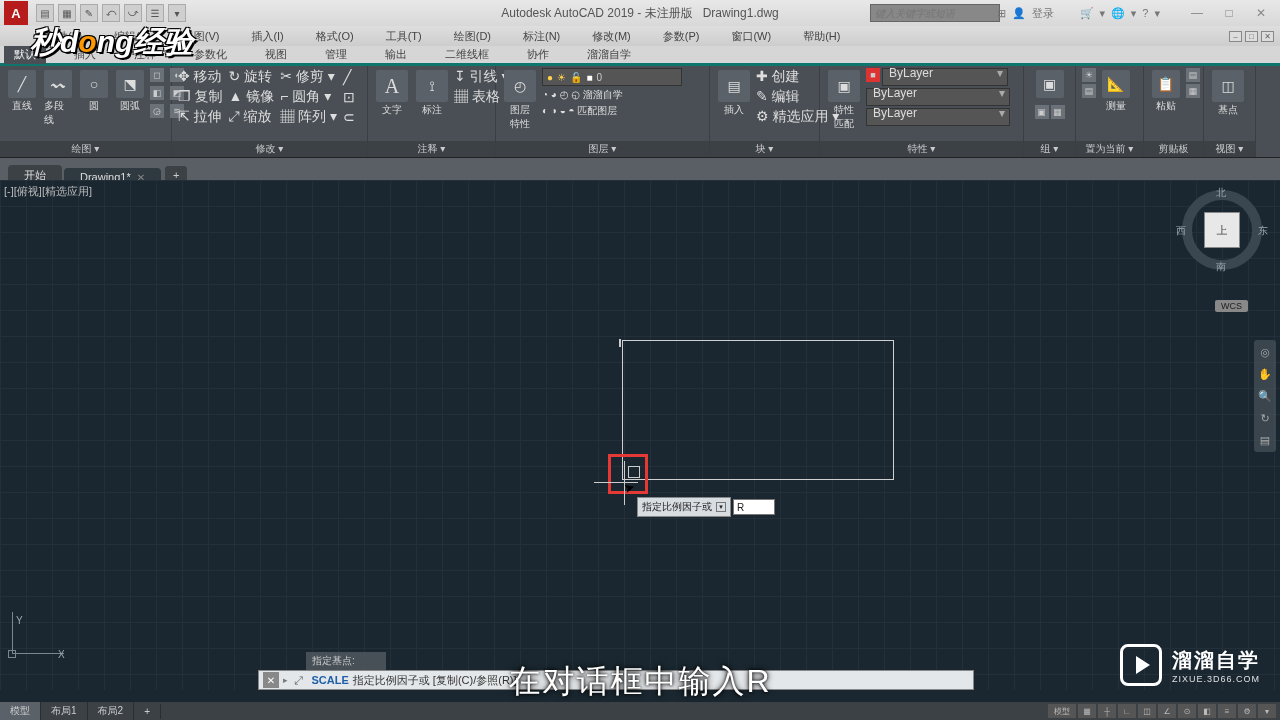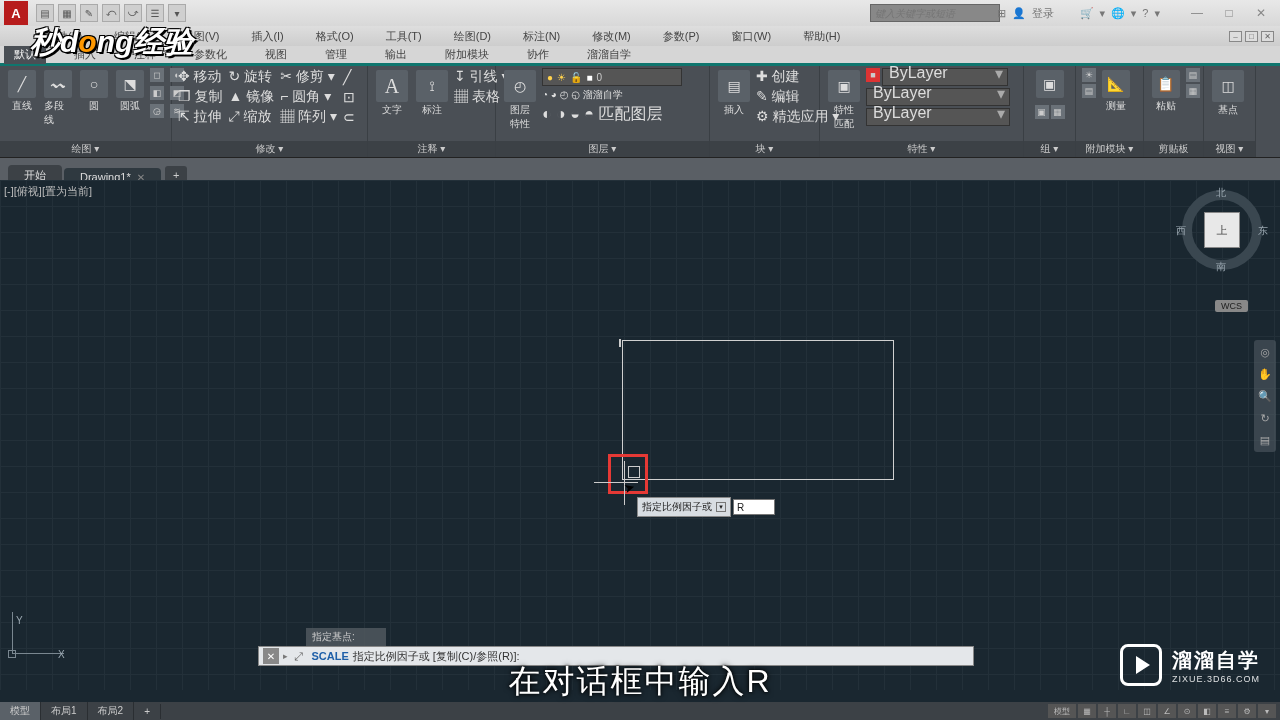--- a/index.html
+++ b/index.html
@@ -25,21 +25,21 @@
 .panel { border-right:1px solid #3a3f44; display:flex; flex-direction:column; padding:2px 6px 0; }
 .panel-body { flex:1; display:flex; gap:4px; align-items:flex-start; }
 .panel-title { height:16px; background:#3c4146; color:#ccc; font-size:10px; display:flex; align-items:center; justify-content:center; margin:0 -6px; }
 .rbtn { display:flex; flex-direction:column; align-items:center; color:#ddd; font-size:10px; gap:1px; padding:2px; }
 .rbtn .ic { width:28px; height:28px; display:flex; align-items:center; justify-content:center; background:#5a6168; border-radius:2px; font-size:14px; }
 .rbtn .ic.big{width:32px;height:32px;}
 .small-grid { display:grid; grid-template-columns:auto auto; gap:2px 6px; font-size:14px; color:#ddd; }
 .small-grid div { display:flex; align-items:center; gap:3px; white-space:nowrap; }
 .sic { width:14px; height:14px; background:#6a7178; display:inline-flex;align-items:center;justify-content:center;font-size:9px; }
 .layer-combo { width:140px; height:18px; background:#555; border:1px solid #333; display:flex; align-items:center; padding:0 4px; gap:4px; font-size:10px; }
-.sel { height:18px; background:#555; border:1px solid #333; color:#ddd; font-size:16px; padding:0 20px 8px 6px; display:flex; align-items:center; position:relative; }
+.sel { height:18px; background:#555; border:1px solid #333; color:#ddd; font-size:12px; padding:0 20px 8px 6px; display:flex; align-items:center; position:relative; }
 .sel::after{content:"▾";position:absolute;right:4px;color:#aaa;}
 .doc-tabs { height:28px; background:#5a5f65; display:flex; align-items:flex-end; padding-left:8px; gap:2px; }
 .doc-tab { padding:3px 16px; background:#3c4146; color:#ddd; font-size:11px; border-top-left-radius:4px; border-top-right-radius:4px; display:flex; align-items:center; gap:6px;}
 .doc-tab.active { background:#2f3940; }
 .doc-tab .x{color:#888;font-size:10px;}
 .plus-tab{width:22px;height:18px;background:#3c4146;color:#ccc;display:flex;align-items:center;justify-content:center;border-radius:3px;margin-left:2px;margin-bottom:2px;}
 .canvas { position:absolute; top:180px; left:0; right:0; bottom:30px; background:#1a2730; }
 .grid-bg{position:absolute;inset:0;background-image:linear-gradient(#233039 1px,transparent 1px),linear-gradient(90deg,#233039 1px,transparent 1px);background-size:26px 26px;}
 .view-label { position:absolute; top:4px; left:4px; color:#bbb; font-size:11px; }
 .rect-obj { position:absolute; top:160px; left:622px; width:272px; height:140px; border:1px solid #d0d0d0; }
@@ -59,21 +59,21 @@
 .vc-dir{position:absolute;color:#9aa7b0;font-size:10px;}
 .wcs-badge{position:absolute;top:120px;right:32px;background:#888;color:#222;font-size:9px;padding:1px 6px;border-radius:2px;}
 .nav-bar{position:absolute;top:160px;right:4px;width:22px;background:rgba(90,100,108,.5);border-radius:3px;padding:4px 0;display:flex;flex-direction:column;gap:6px;align-items:center;}
 .nav-bar div{width:16px;height:16px;color:#aaa;font-size:11px;display:flex;align-items:center;justify-content:center;}
 .ucs-icon { position:absolute; bottom:28px; left:10px; color:#9aa7b0; font-size:10px; }
 .ucs-icon .y{position:absolute;bottom:36px;left:6px;}
 .ucs-icon .x{position:absolute;bottom:2px;left:48px;}
 .ucs-icon .axY{position:absolute;bottom:8px;left:2px;width:1px;height:42px;background:#7a8790;}
 .ucs-icon .axX{position:absolute;bottom:8px;left:2px;width:52px;height:1px;background:#7a8790;}
 .ucs-icon .orig{position:absolute;bottom:4px;left:-2px;width:8px;height:8px;border:1px solid #7a8790;}
-.cmd-area{position:absolute;bottom:24px;left:258px;right:306px;}
+.cmd-area{position:absolute;bottom:0;left:258px;right:306px;}
 .cmd-history{background:rgba(80,88,94,.85);color:#ccc;font-size:10px;padding:2px 6px;margin-left:48px;width:80px;}
 .cmd-line{height:20px;background:#e4e7ea;display:flex;align-items:center;border:1px solid #888;}
 .cmd-close{width:16px;height:16px;background:#888;color:#fff;display:flex;align-items:center;justify-content:center;margin:0 4px;font-size:10px;}
 .cmd-chev{color:#777;margin-right:4px;font-size:9px;}
 .cmd-icon{width:14px;height:14px;margin-right:6px;color:#666;display:flex;align-items:center;justify-content:center;}
 .cmd-text{color:#333;font-size:11px;}
 .cmd-cmd{color:#1e5fa8;font-weight:bold;margin-right:4px;}
 .subtitle{position:absolute;bottom:16px;left:50%;transform:translateX(-50%);font-size:32px;color:#fff;text-shadow:0 0 6px #000,0 0 3px #000;font-weight:500;letter-spacing:2px;}
 .watermark-br{position:absolute;bottom:34px;right:20px;display:flex;align-items:center;gap:10px;}
 .play-logo{width:42px;height:42px;border:3px solid #fff;border-radius:8px;display:flex;align-items:center;justify-content:center;}
@@ -97,20 +97,23 @@
   <div class="app-logo">A</div>
   <div class="qat">
     <div class="qat-btn">▤</div>
     <div class="qat-btn">▦</div>
     <div class="qat-btn">✎</div>
     <div class="qat-btn">⤺</div>
     <div class="qat-btn">⤻</div>
     <div class="qat-btn">☰</div>
     <div class="qat-btn">▾</div>
   </div>
+  <div class="title-center">
+    <span>Autodesk AutoCAD 2019 - 未注册版</span>&nbsp;&nbsp;&nbsp;<span>Drawing1.dwg</span>
+  </div>
   <div class="search-box">
     <input placeholder="键入关键字或短语" style="">
   </div>
   <div class="login-area">
     <span>⊞</span>
     <span>👤</span>
     <span>登录</span>
     <span style="margin-left:20px">🛒</span>
     <span>▾</span>
     <span>🌐</span>
@@ -146,21 +149,21 @@
 </div>
 
 <div class="ribbon-tabs">
   <div class="ribbon-tab active">默认</div>
   <div class="ribbon-tab">插入</div>
   <div class="ribbon-tab">注释</div>
   <div class="ribbon-tab">参数化</div>
   <div class="ribbon-tab">视图</div>
   <div class="ribbon-tab">管理</div>
   <div class="ribbon-tab">输出</div>
-  <div class="ribbon-tab">附加模块</div>
+  <div class="ribbon-tab">二维线框</div>
   <div class="ribbon-tab">协作</div>
   <div class="ribbon-tab">溜溜自学</div>
 </div>
 
 <div class="ribbon">
   <div class="panel" style="width:172px">
     <div class="panel-body">
       <div class="rbtn">
           <div class="ic">╱</div>
           <span>直线</span>
@@ -236,21 +239,21 @@
         </div>
       <div style="display:flex;flex-direction:column;gap:2px;">
         <div class="layer-combo">
           <span style="color:#ffd24d">●</span>
           <span style="color:#ffd24d">☀</span>
           <span>🔓</span>
           <span style="color:#fff">■</span>
           <span>0</span>
         </div>
         <div style="font-size:10px;color:#ddd;display:flex;gap:4px;">◔ ◕ ◴ ◵ 溜溜自学</div>
-        <div style="font-size:16px;color:#ddd;display:flex;gap:4px;">◐ ◑ ◒ ◓ 匹配图层</div>
+        <div style="font-size:10px;color:#ddd;display:flex;gap:4px;">◐ ◑ ◒ ◓ 匹配图层</div>
       </div>
     </div>
     <div class="panel-title">图层 ▾</div>
   </div>
 
   <div class="panel" style="width:110px">
     <div class="panel-body">
       <div class="rbtn">
           <div class="ic big">▤</div>
           <span>插入</span>
@@ -302,21 +305,21 @@
     <div class="panel-body">
       <div style="display:flex;flex-direction:column;gap:2px;">
           <div class="sic">☀</div>
           <div class="sic">▤</div>
         </div>
       <div class="rbtn">
           <div class="ic">📐</div>
           <span>测量</span>
         </div>
     </div>
-    <div class="panel-title">附加模块 ▾</div>
+    <div class="panel-title">置为当前 ▾</div>
   </div>
 
   <div class="panel" style="width:60px">
     <div class="panel-body">
       <div class="rbtn">
           <div class="ic">📋</div>
           <span>粘贴</span>
         </div>
       <div style="display:flex;flex-direction:column;gap:2px;">
           <div class="sic">▤</div>
@@ -343,21 +346,21 @@
     </div>
   <div class="doc-tab active">
       <span>Drawing1*</span>
       <span class="x">✕</span>
     </div>
   <div class="plus-tab">+</div>
 </div>
 
 <div class="canvas">
   <div class="grid-bg"></div>
-  <div class="view-label">[-][俯视][置为当前]</div>
+  <div class="view-label">[-][俯视][精选应用]</div>
   <div class="rect-obj"></div>
   <div class="highlight-box"></div>
   <div class="cursor-cross-h"></div>
   <div class="cursor-cross-v"></div>
   <div class="pick-box"></div>
   <div class="cursor-arrow">➤</div>
   <div class="dyn-tooltip">
     <div class="dyn-label">
         <span>指定比例因子或</span>
         <span class="dd">▾</span>

